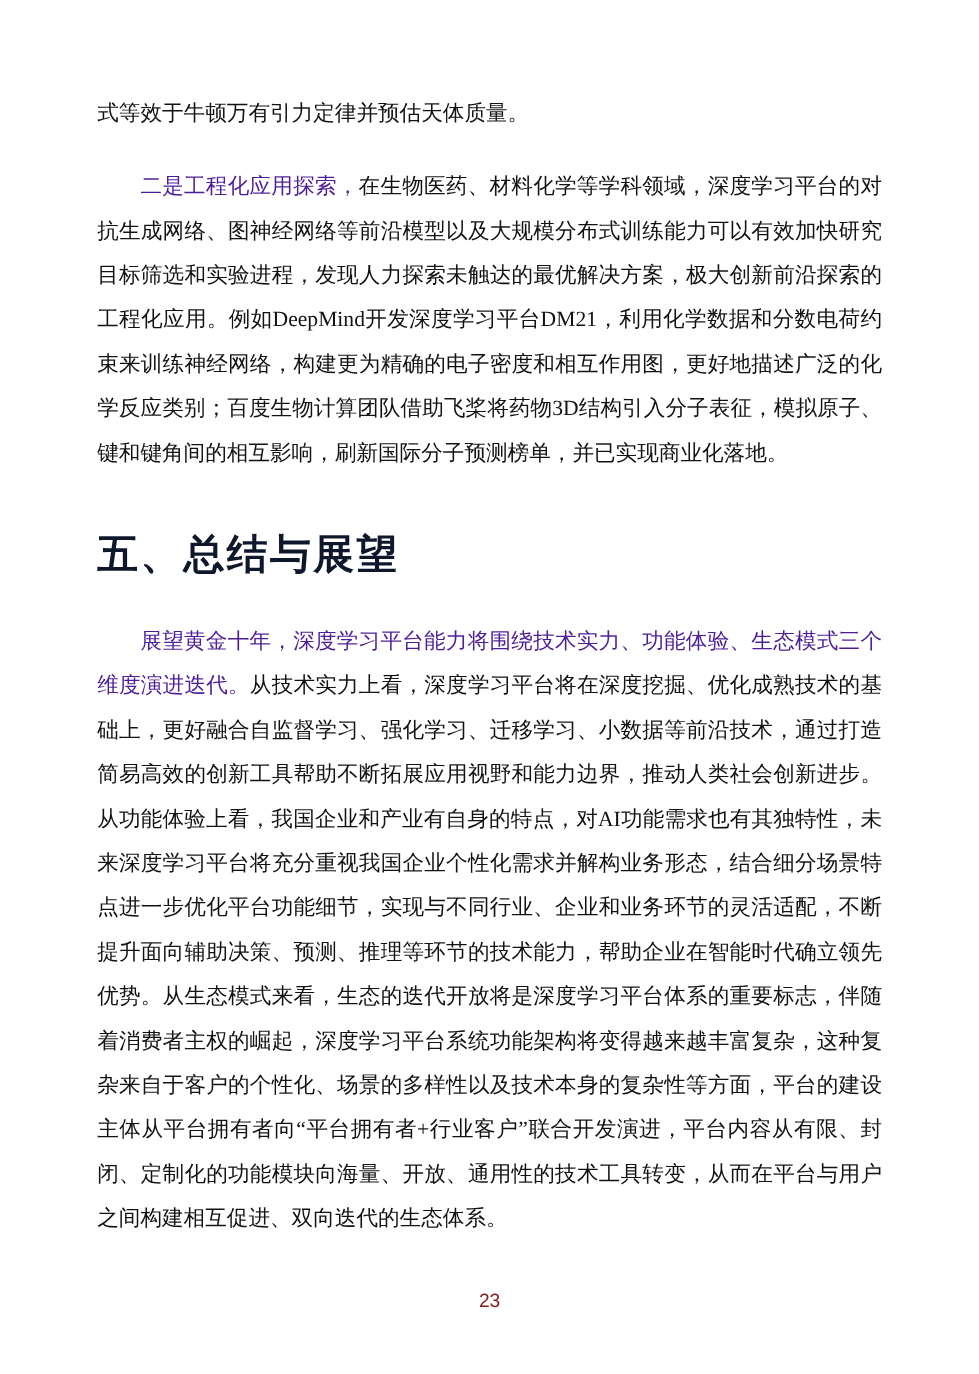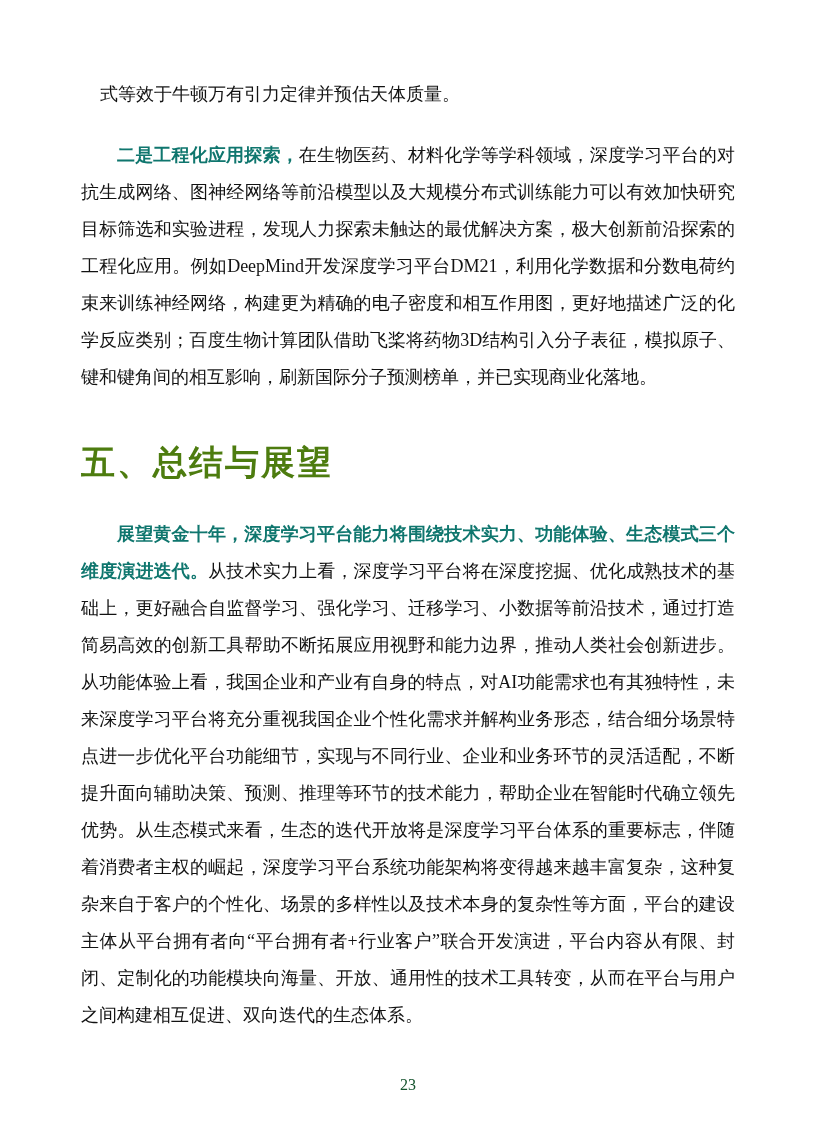--- a/index.html
+++ b/index.html
@@ -20,46 +20,46 @@
   }
   .body-para {
     font-size: 18px;
     line-height: 37px;
     text-align: justify;
     text-justify: inter-ideograph;
     margin: 0;
     color: #121212;
   }
   .indent { text-indent: 2em; }
-  .para-first { margin-bottom: 24px; margin-left: 19px; }
+  .para-first { margin-bottom: 24px; }
   .lead {
     font-family: "Liberation Sans", "DejaVu Sans", sans-serif;
-    font-weight: 700;
-    color: #0f766e;
+    font-weight: 400;
+    color: #4c1d95;
   }
   .section-heading {
     font-family: "Liberation Sans", "DejaVu Sans", sans-serif;
     font-weight: 700;
     font-size: 34px;
     line-height: 44px;
     letter-spacing: 2px;
-    color: #4d7c0f;
+    color: #0f172a;
     margin: 44px 0 32px 0;
   }
   .footer {
     position: absolute;
     left: 0;
     top: 1076px;
     width: 816px;
     text-align: center;
   }
   .page-number {
-    font-family: Liberation Serif, serif;
+    font-family: Liberation Sans, sans-serif;
     font-size: 16px;
-    color: #14532d;
+    color: #7f1d1d;
   }
 </style>
 </head>
 <body>
 
 <div class="page">
   <main class="content">
 
     <p class="body-para para-first">式等效于牛顿万有引力定律并预估天体质量。</p>
 

